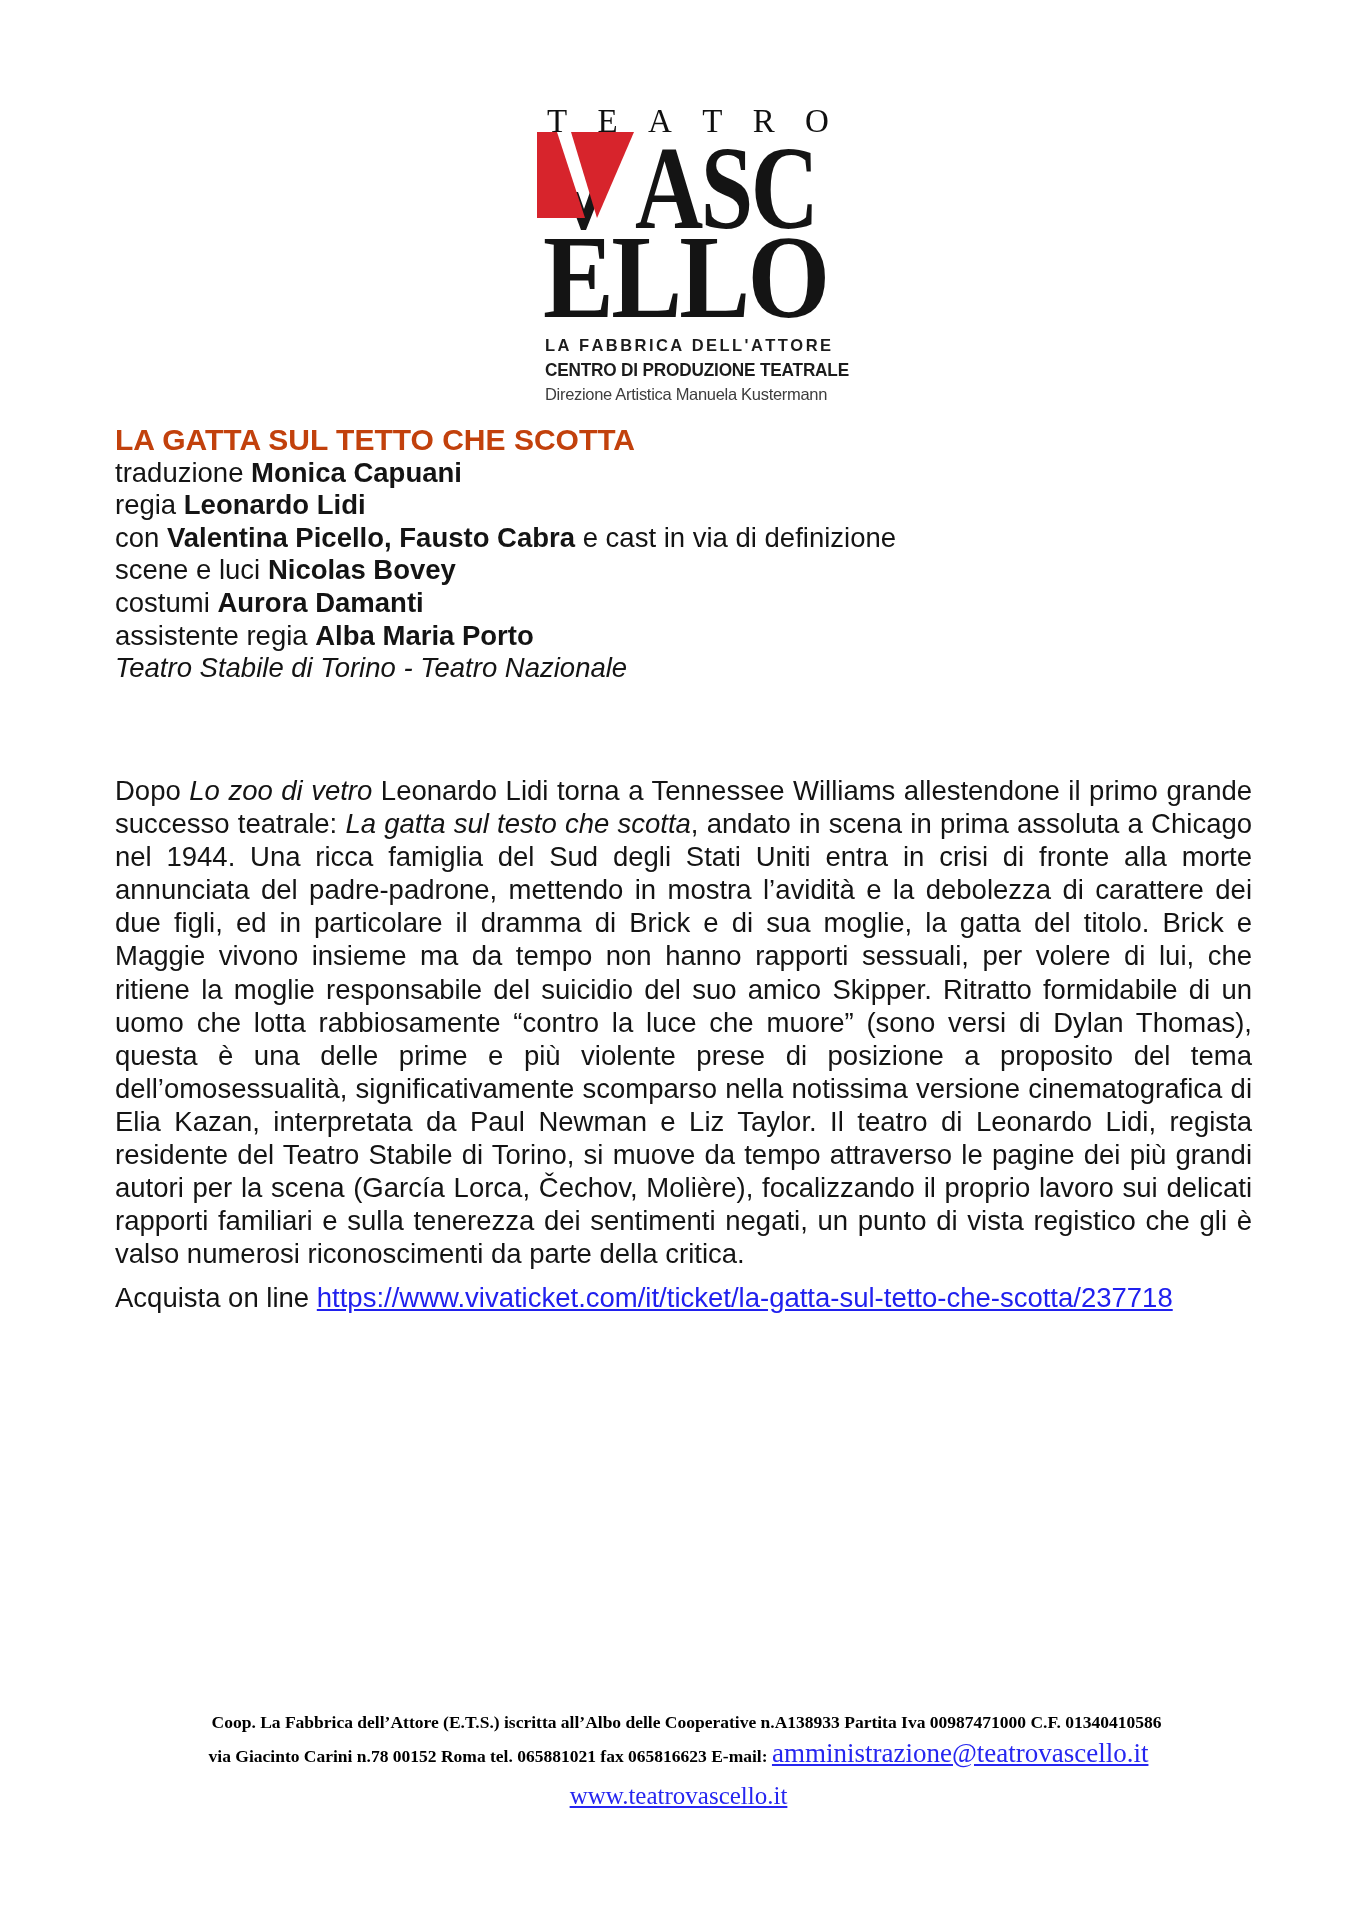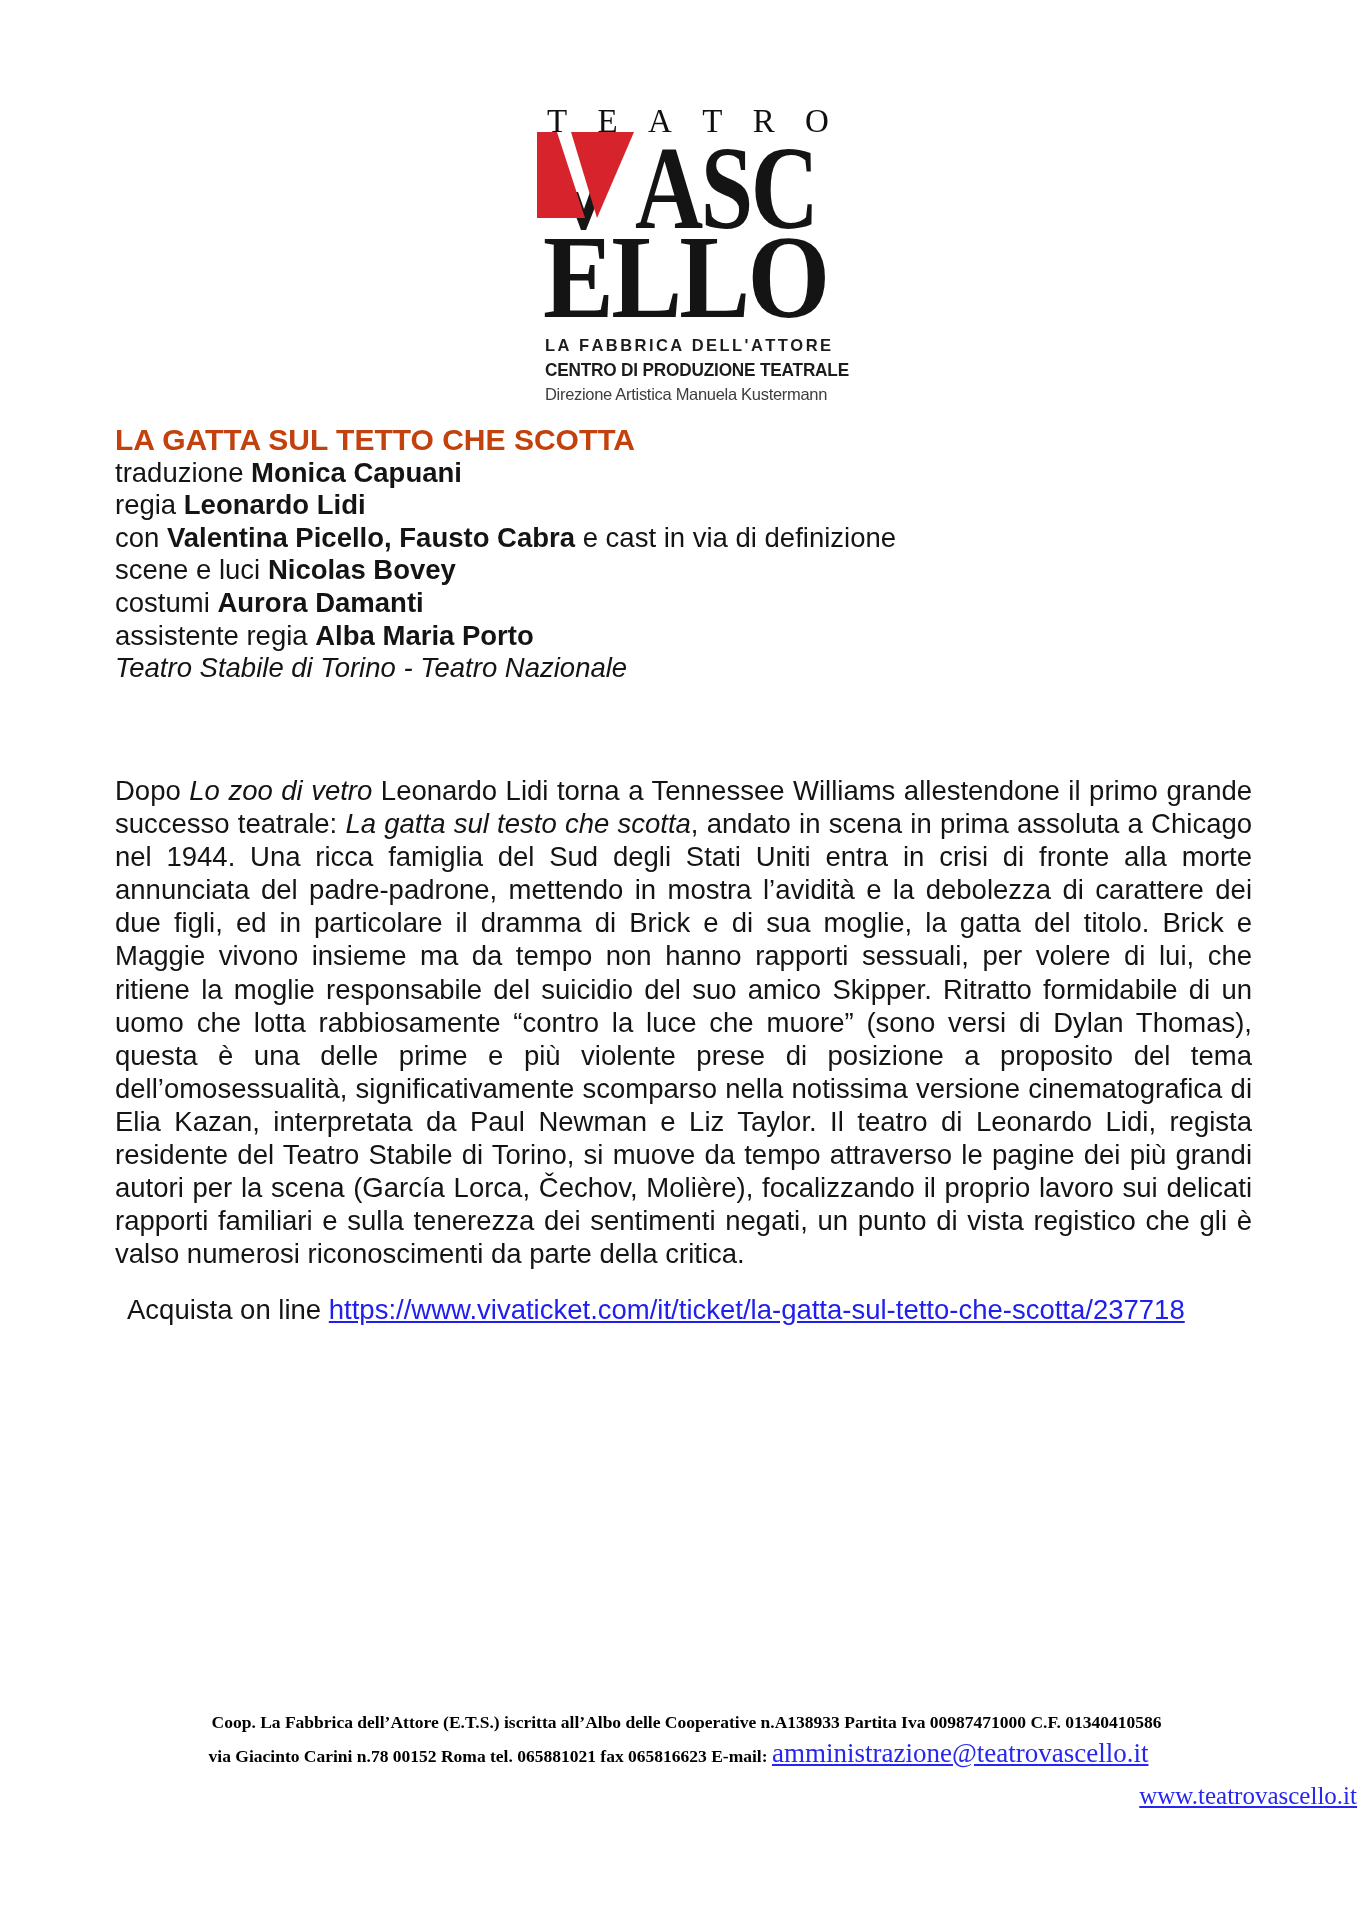--- a/index.html
+++ b/index.html
@@ -27,30 +27,30 @@
   .credits{position:absolute;left:115px;top:424px;font-size:27.5px;line-height:32.6px;}
   .credits .title{font-weight:700;font-size:30px;}
   .b{font-weight:700;}
   .i{font-style:italic;}
 
   
   .synopsis{position:absolute;left:115px;top:774px;width:1137px;margin:0;
             font-size:27.5px;line-height:33.1px;text-align:justify;}
 
   
-  .buy{position:absolute;left:115px;top:1281px;margin:12px;font-size:27.5px;line-height:33px;}
+  .buy{position:absolute;left:115px;top:1281px;margin:0;font-size:27.5px;line-height:33px;}
   .buy a{text-decoration:underline;cursor:pointer;}
 
   
   .footer{position:absolute;left:0;width:100%;text-align:center;
           font-family:"Liberation Serif",serif;color:#000;}
   .f1{position:absolute;top:1712px;left:8px;width:100%;font-size:17.5px;font-weight:700;white-space:nowrap;}
   .f2{position:absolute;top:1738px;left:0;width:100%;font-size:17.5px;font-weight:700;white-space:nowrap;}
   .f2 a{font-size:27px;font-weight:400;text-decoration:underline;cursor:pointer;}
-  .f3{position:absolute;top:1782px;left:0;width:100%;text-align:right;}
+  .f3{position:absolute;top:1782px;left:0;width:100%;}
   .f3 a{font-size:25px;font-weight:400;text-decoration:underline;cursor:pointer;}
 </style>
 </head>
 <body>
 
 <div class="page">
 
   <header class="logo">
     <div class="lg-teatro">
         <span>T</span>

